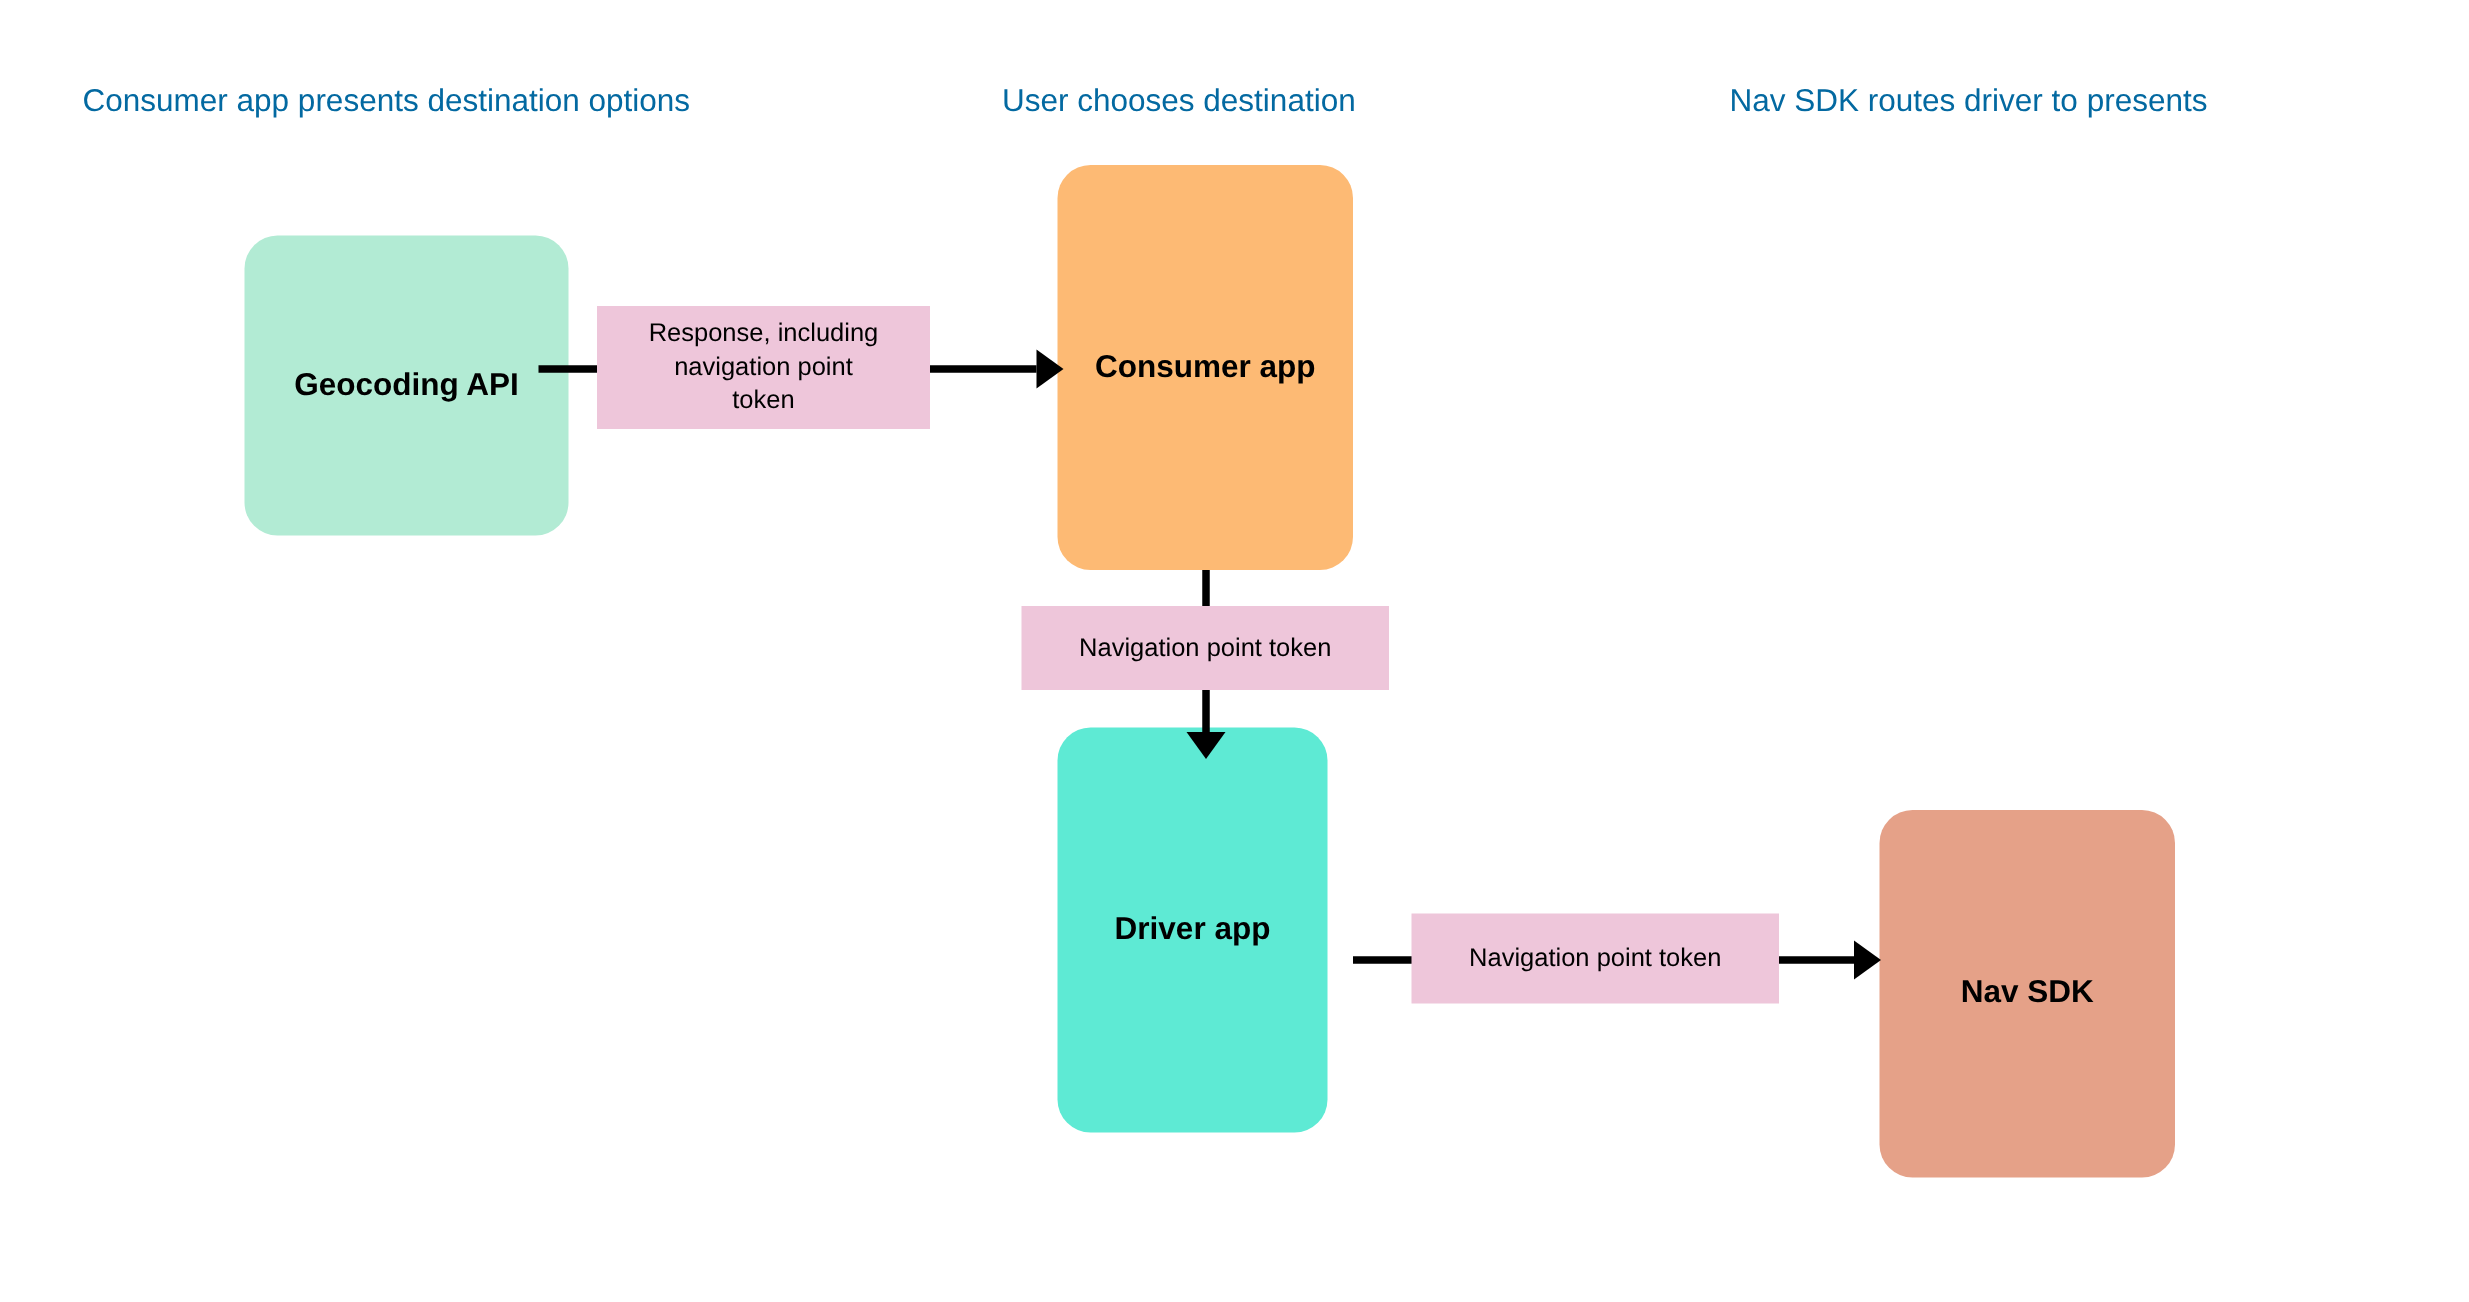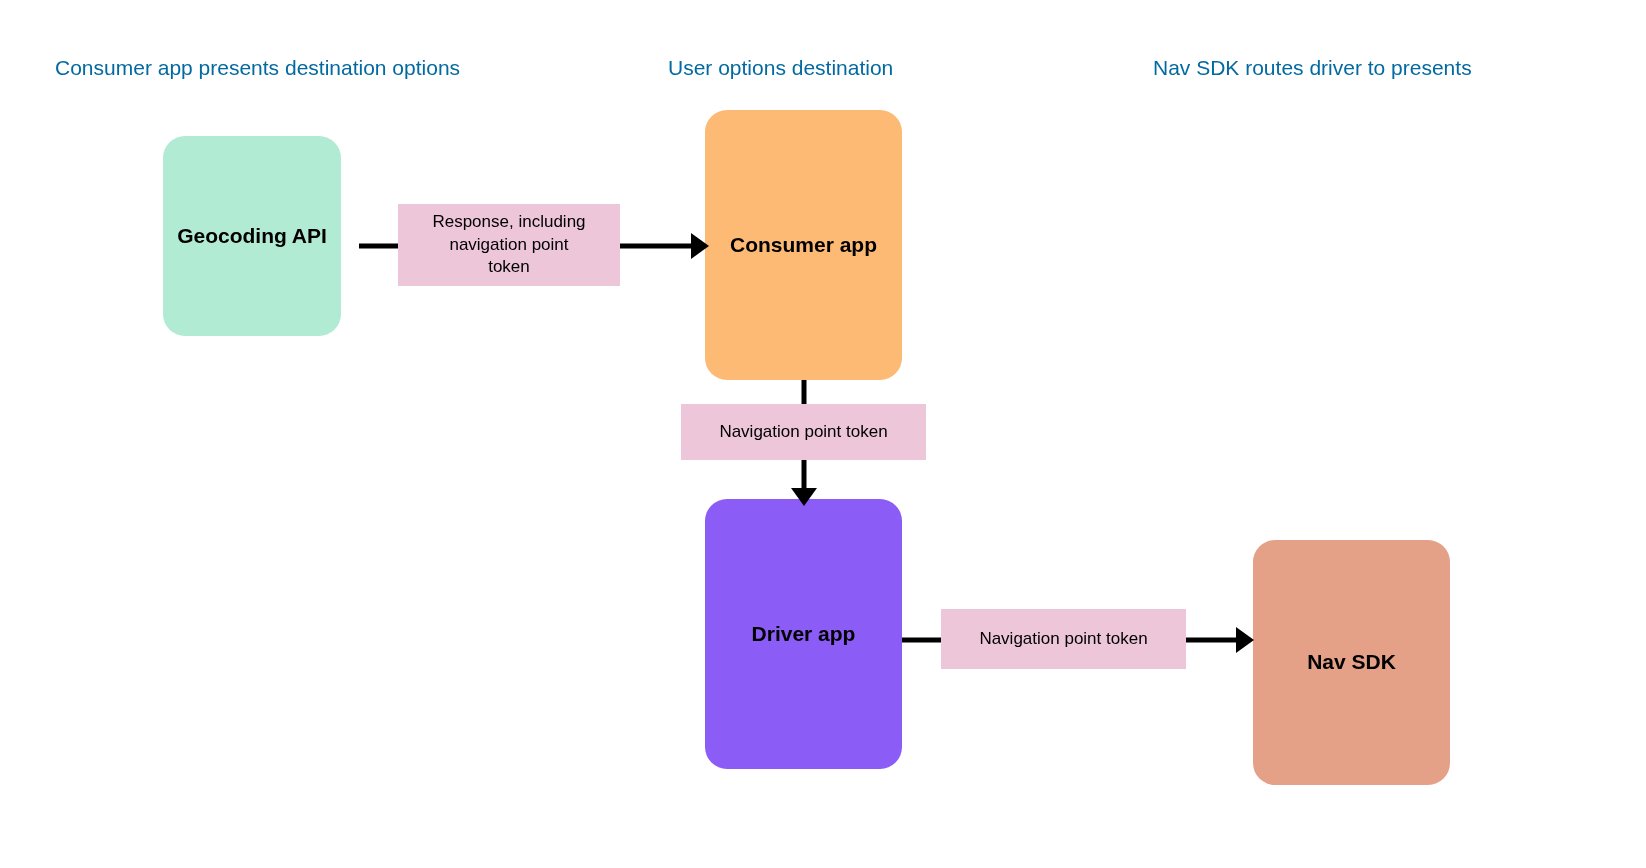--- a/index.html
+++ b/index.html
@@ -64,47 +64,47 @@
   .connector polygon {
     fill: #000000;
   }
 </style>
 </head>
 <body>
 
 <div id="stage">
 
   <div class="col-header" style="left:55px; top:57px;">Consumer app presents destination options</div>
-  <div class="col-header" style="left:668px; top:57px;">User options destination</div>
+  <div class="col-header" style="left:668px; top:57px;">User chooses destination</div>
   <div class="col-header" style="left:1153px; top:57px;">Nav SDK routes driver to presents</div>
 
   <svg class="connector" style="left:359px; top:225px; width:350px; height:42px;" viewBox="0 0 350 42">
     <line x1="0" y1="21" x2="332" y2="21"></line>
     <polygon points="332,8 350,21 332,34"></polygon>
   </svg>
 
   <svg class="connector" style="left:783px; top:380px; width:42px; height:126px;" viewBox="0 0 42 126">
     <line x1="21" y1="0" x2="21" y2="108"></line>
     <polygon points="8,108 34,108 21,126"></polygon>
   </svg>
 
   <svg class="connector" style="left:902px; top:619px; width:352px; height:42px;" viewBox="0 0 352 42">
     <line x1="0" y1="21" x2="334" y2="21"></line>
     <polygon points="334,8 352,21 334,34"></polygon>
   </svg>
 
-  <div class="node" id="node-geocoding-api" style="left: 163px; top: 136px; width: 178px; height: 200px; background: rgb(178, 235, 212);">
+  <div class="node" id="node-geocoding-api" style="left: 163px; top: 157px; width: 216px; height: 200px; background: rgb(178, 235, 212);">
     <span class="node-label">Geocoding API</span>
   </div>
 
   <div class="node" id="node-consumer-app" style="left: 705px; top: 110px; width: 197px; height: 270px; background: #fdba74;">
     <span class="node-label">Consumer app</span>
   </div>
 
-  <div class="node" id="node-driver-app" style="left: 705px; top: 499px; width: 197px; height: 270px; background: #8b5cf6;">
+  <div class="node" id="node-driver-app" style="left: 705px; top: 485px; width: 180px; height: 270px; background: #5eead4;">
     <span class="node-label">Driver app</span>
   </div>
 
   <div class="node" id="node-nav-sdk" style="left: 1253px; top: 540px; width: 197px; height: 245px; background: rgb(229, 161, 136);">
     <span class="node-label">Nav SDK</span>
   </div>
 
   <div class="edge-label" id="edge-label-0" style="left: 398px; top: 204px; width: 222px; height: 82px; background: rgb(238, 198, 218);">
     <span class="edge-label-text">Response, including
 navigation point

